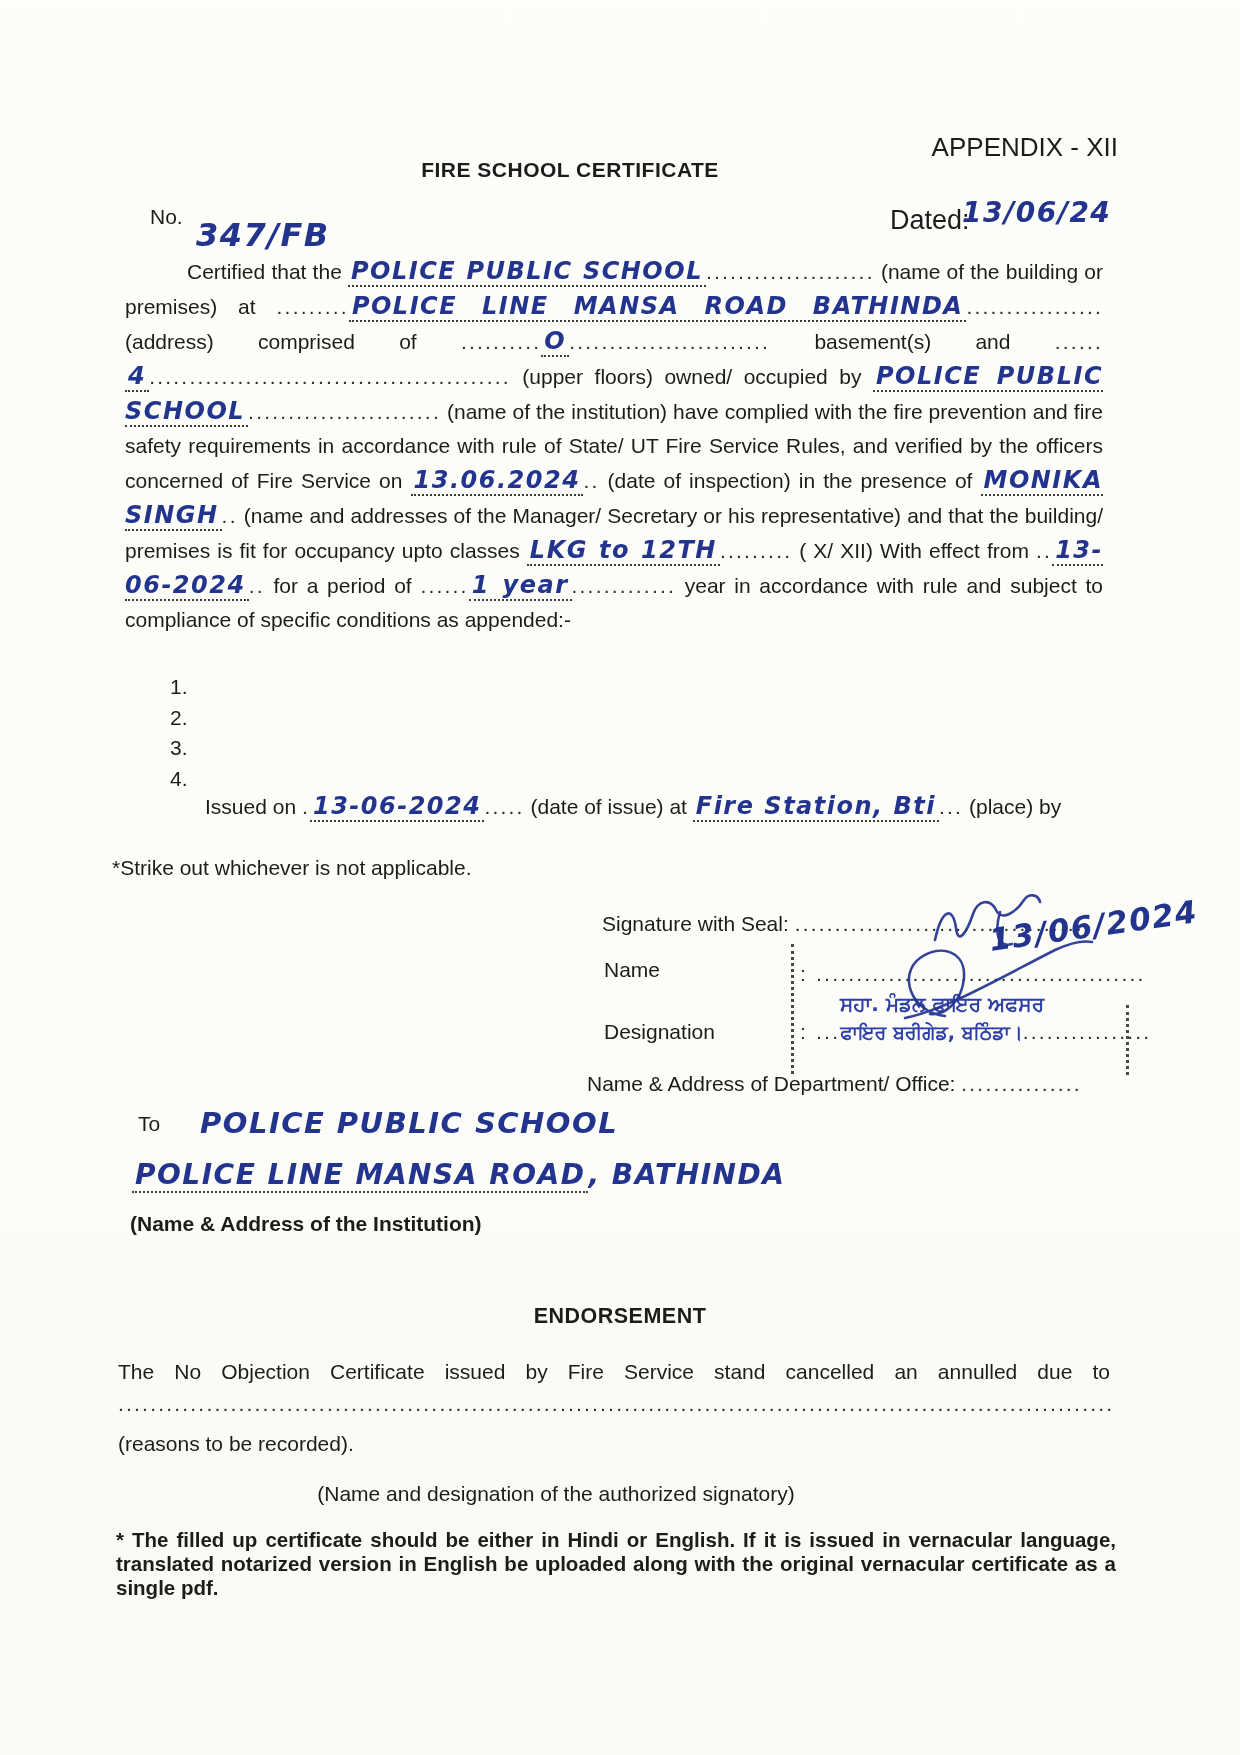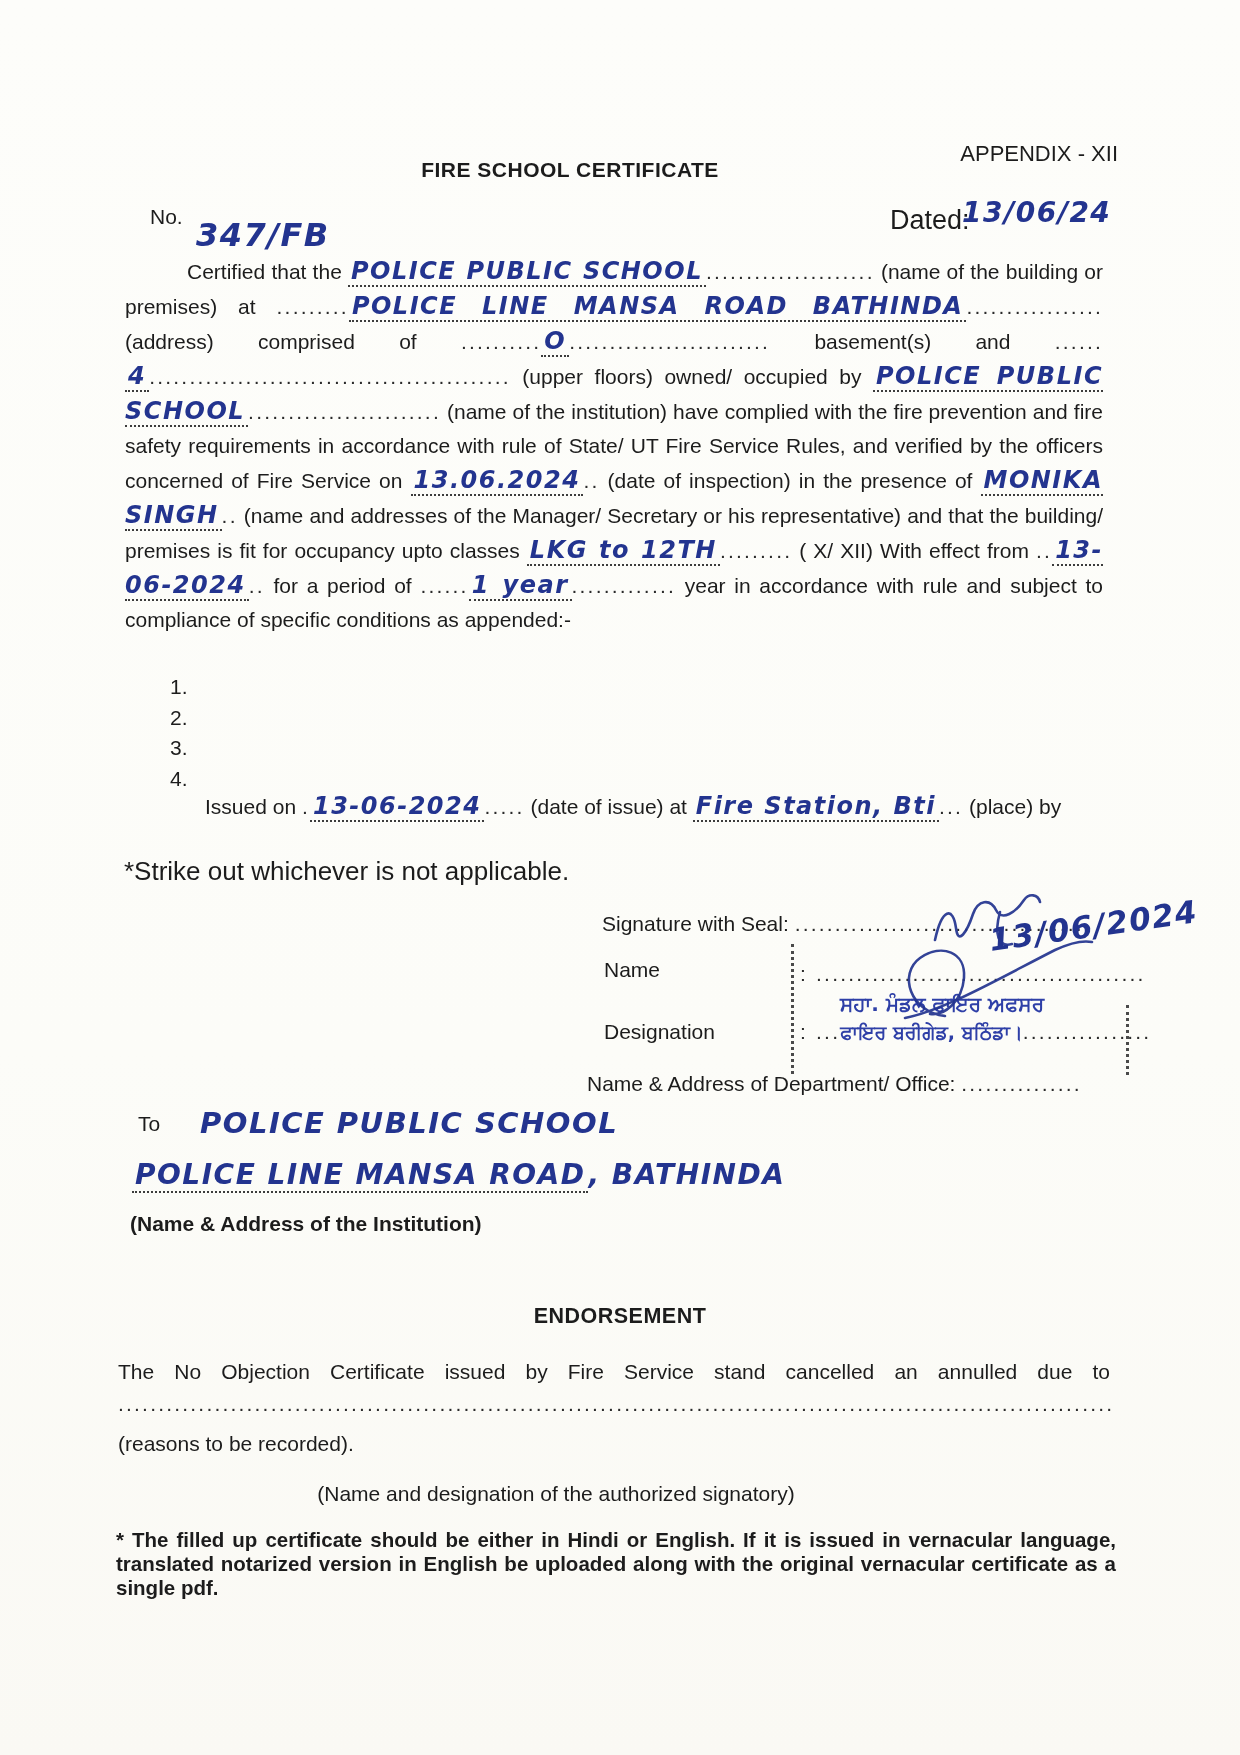--- a/index.html
+++ b/index.html
@@ -18,21 +18,21 @@
   .dots{letter-spacing:2.2px; color:#2a2a2a; word-break:break-all;}
   .fill{border-bottom:2px dotted #3c3c3c; padding:0 3px;}
   .para{
     left:125px; top:254px; width:978px; font-size:21px; line-height:34px;
     text-align:justify; text-indent:62px;
   }
   .para .hand{font-size:24px;}
   .cond{left:170px; top:672px; font-size:21px; line-height:30.5px;}
   .issued{left:205px; top:792px; font-size:21px;}
   .issued .hand{font-size:24px;}
-  .strike{left:124px; top:856px; font-size:26px;}
+  .strike{left:112px; top:856px; font-size:21px;}
   .sigrow{font-size:21px;}
   .stamp{color:#2e3fa7; font-weight:bold; font-family:"DejaVu Sans",sans-serif;}
   .dashv{border-left:3px dotted #4a4a4a; width:0;}
   .handbig{font-size:29px;}
   .caption{font-weight:bold; font-size:21px;}
   .endors-body{
     left:118px; top:1360px; width:992px; font-size:21px;
     text-align:justify; text-align-last:justify;
   }
   .dotline{
@@ -42,21 +42,21 @@
   .footnote{
     left:116px; top:1528px; width:1000px; font-weight:bold; font-size:20.5px;
     line-height:24px; text-align:justify;
   }
 </style>
 </head>
 <body>
 
 <div class="page">
 
-  <div class="abs" style="top:141px; right:122px; font-size:22px;">APPENDIX - XII</div>
+  <div class="abs" style="top:132px; right:122px; font-size:26px;">APPENDIX - XII</div>
   <div class="abs bold" style="top:158px; left:0; width:1140px; text-align:center; font-size:21px; letter-spacing:0.5px;">FIRE SCHOOL CERTIFICATE</div>
 
   <div class="abs" style="top:205px; left:150px; font-size:21px;">No.</div>
   <div class="abs hand" style="top:192px; left:196px; font-size:32px;margin-top:24px;">347/FB</div>
   <div class="abs" style="top:205px; left:890px; font-size:27px;">Dated:</div>
   <div class="abs hand" style="top:196px; left:962px; font-size:28px;">13/06/24</div>
 
   <div class="abs para"><span class="print">Certified that the </span><span class="hand fill">POLICE PUBLIC SCHOOL</span><span class="dots">.....................</span><span class="print"> (name of the building or premises) at </span><span class="dots">.........</span><span class="hand fill">POLICE LINE MANSA ROAD BATHINDA</span><span class="dots">.................</span><span class="print"> (address) comprised of </span><span class="dots">..........</span><span class="hand fill">O</span><span class="dots">.........................</span><span class="print"> basement(s) and </span><span class="dots">......</span><span class="hand fill">4</span><span class="dots">.............................................</span><span class="print"> (upper floors) owned/ occupied by </span><span class="hand fill">POLICE PUBLIC SCHOOL</span><span class="dots">........................</span><span class="print"> (name of the institution) have complied with the fire prevention and fire safety requirements in accordance with rule of State/ UT Fire Service Rules, and verified by the officers concerned of Fire Service on </span><span class="hand fill">13.06.2024</span><span class="dots">..</span><span class="print"> (date of inspection) in the presence of </span><span class="hand fill">MONIKA SINGH</span><span class="dots">..</span><span class="print"> (name and addresses of the Manager/ Secretary or his representative) and that the building/ premises is fit for occupancy upto classes </span><span class="hand fill">LKG to 12TH</span><span class="dots">.........</span><span class="print"> ( X/ XII) With effect from </span><span class="dots">..</span><span class="hand fill">13-06-2024</span><span class="dots">..</span><span class="print"> for a period of </span><span class="dots">......</span><span class="hand fill">1 year</span><span class="dots">.............</span><span class="print"> year in accordance with rule and subject to compliance of specific conditions as appended:-</span></div>
 
   <div class="abs cond">

